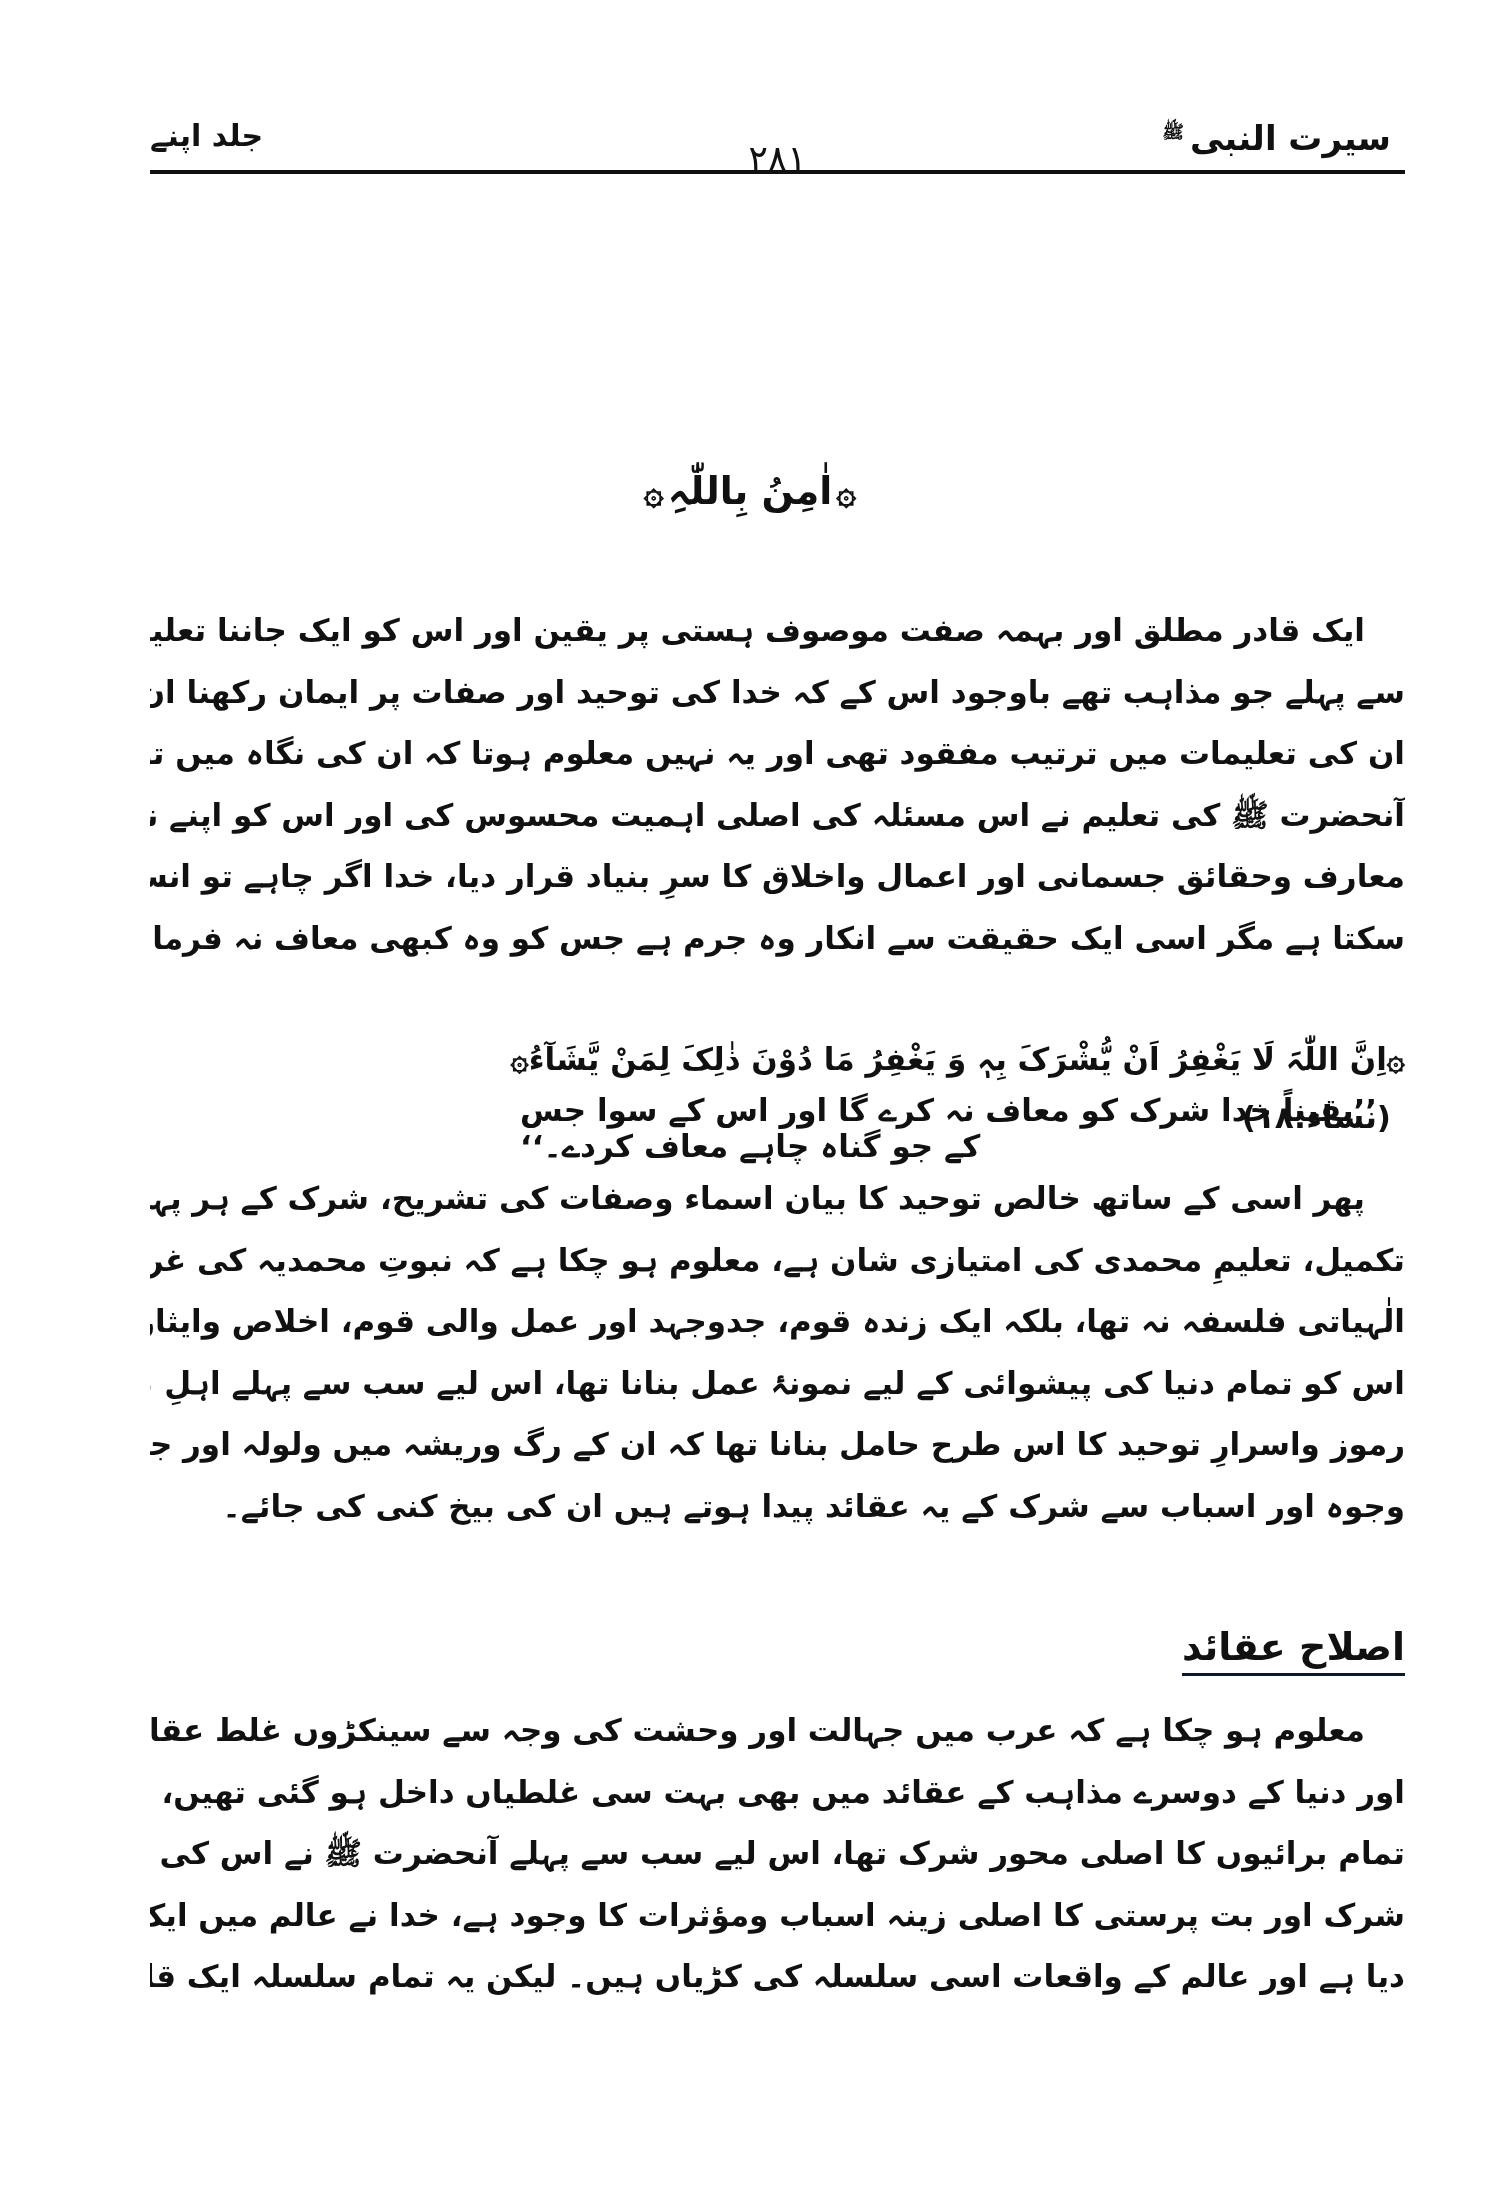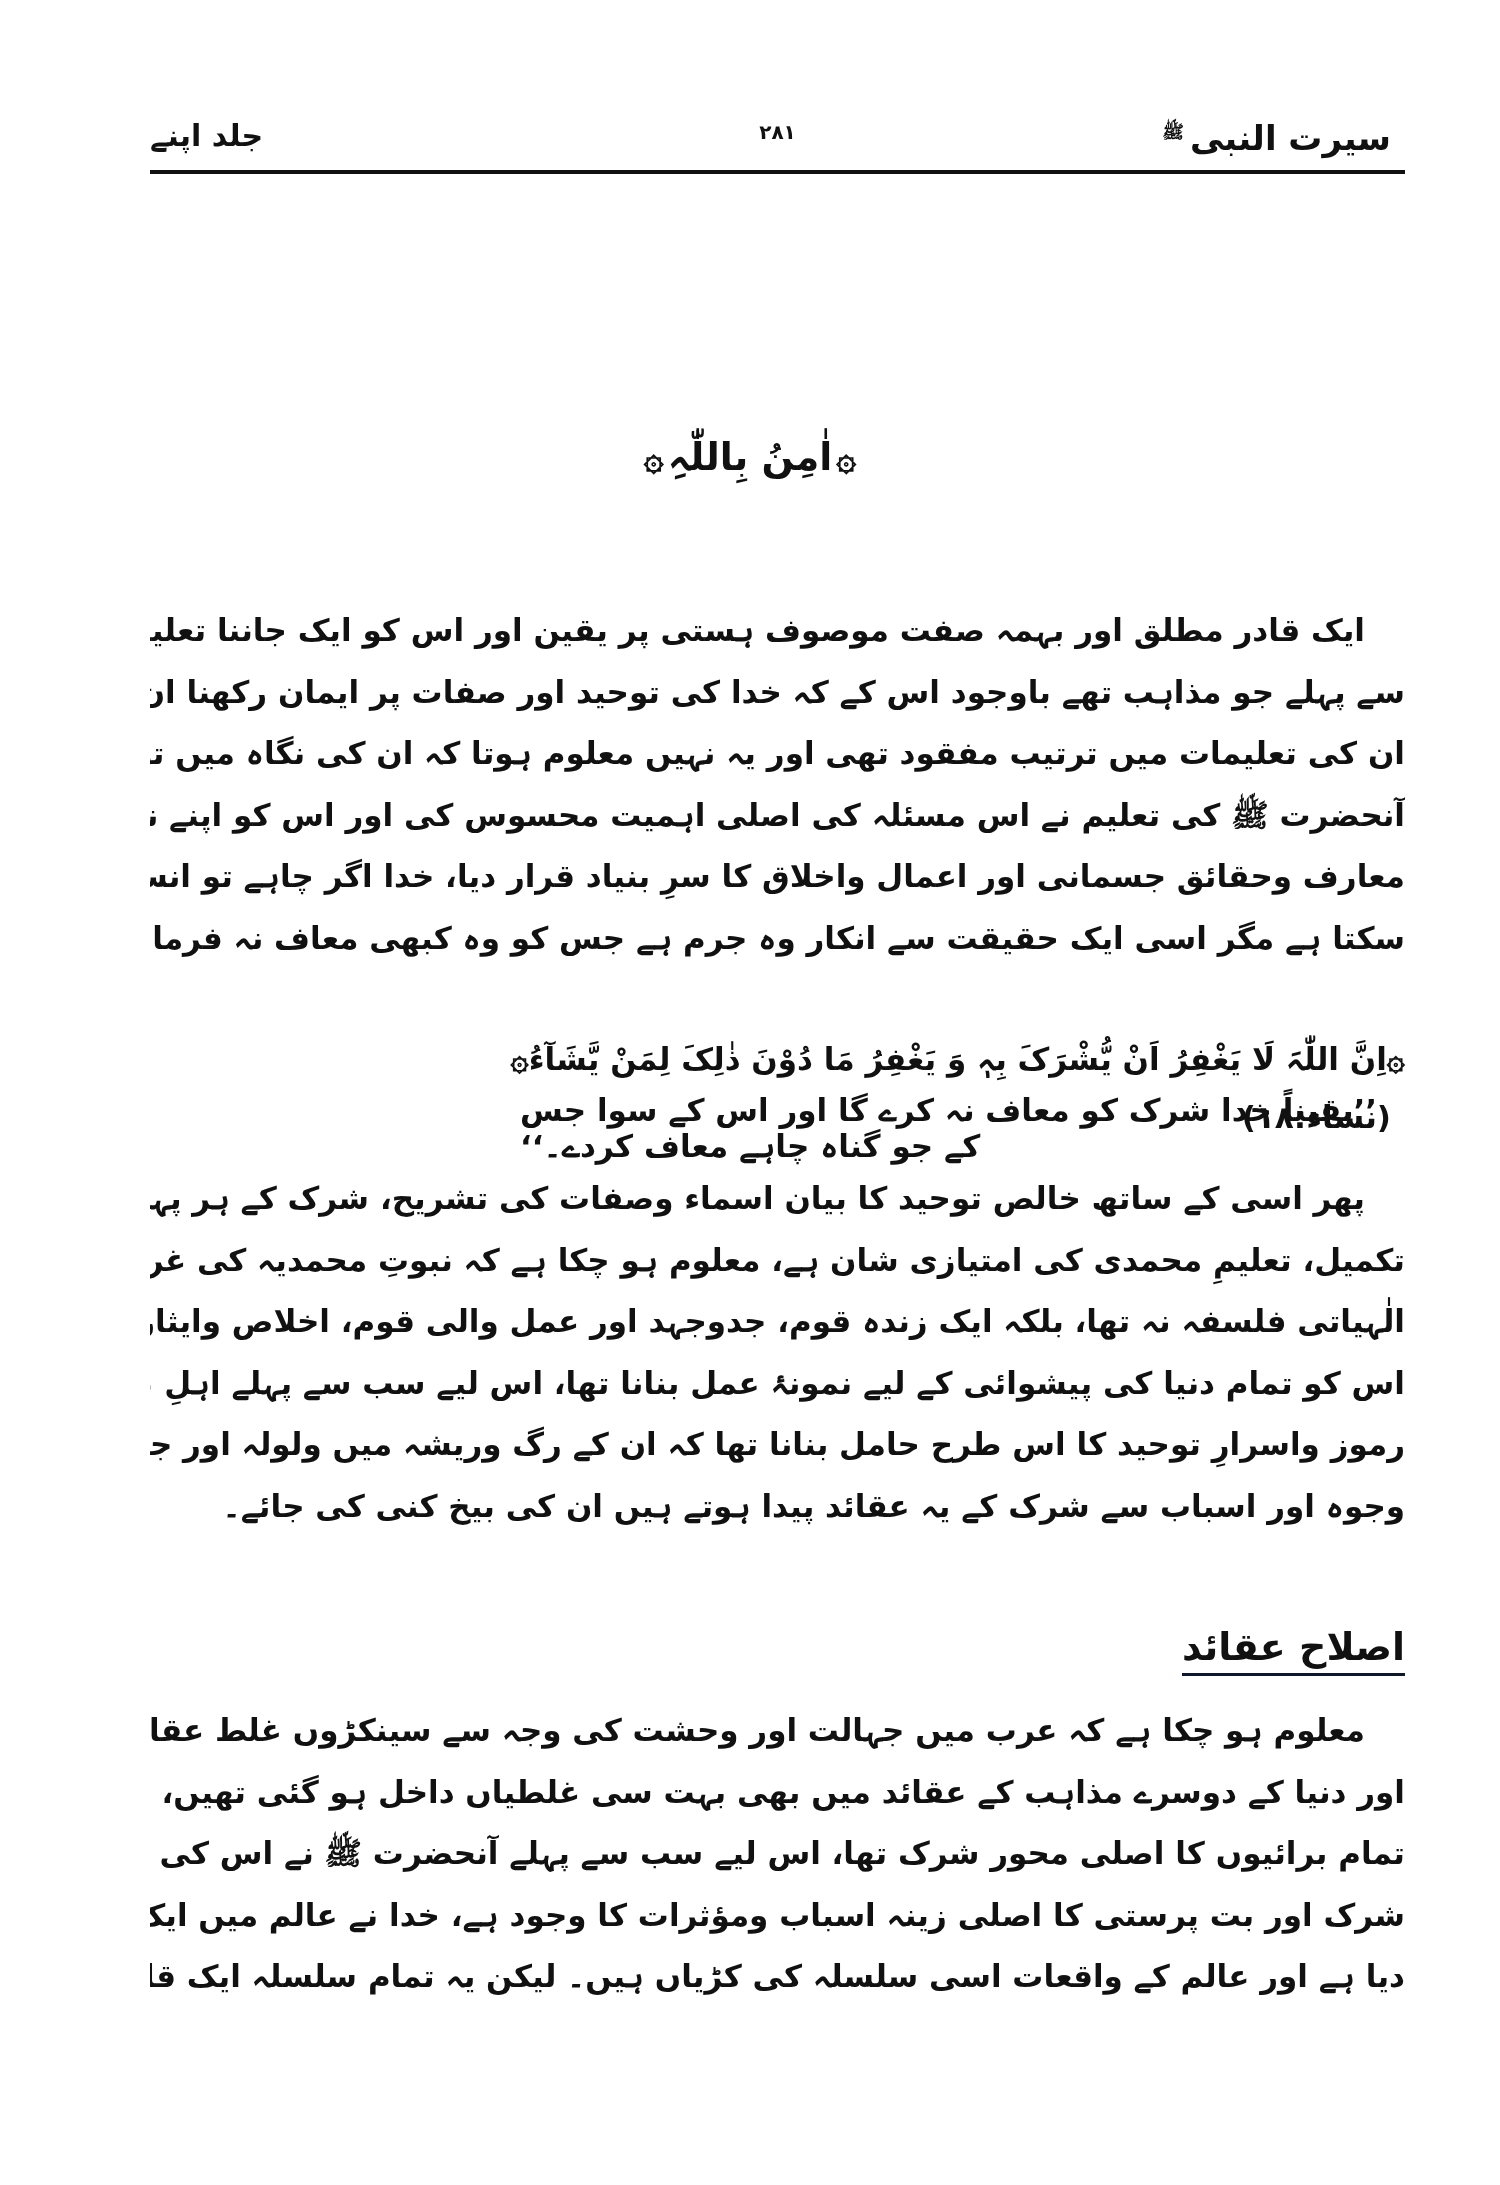--- a/index.html
+++ b/index.html
@@ -2,26 +2,26 @@
 <html><head>
 <meta charset="utf-8">
 <style>
   html, body { margin: 0; padding: 0; background: #ffffff; }
   body { width: 1500px; height: 2185px; position: relative; overflow: hidden;
          font-family: "DejaVu Sans", sans-serif; color: #111; }
   .page { position: absolute; left: 0; top: 0; width: 1500px; height: 2185px; background: #fff; }
   .header { position: absolute; left: 150px; right: 95px; top: 118px; height: 52px; direction: rtl; }
   .hdr-right { position: absolute; right: 14px; top: 0; font-size: 34px; font-weight: bold; }
   .hdr-right .honor { font-size: 18px; vertical-align: super; margin-right: 6px; }
-  .hdr-center { position: absolute; left: 50%; transform: translateX(-50%); top: 2px; font-size: 20px; font-weight: bold; }
+  .hdr-center { position: absolute; left: 50%; transform: translateX(-50%); top: 20px; font-size: 36px; font-weight: normal; }
   .hdr-left { position: absolute; left: 0; top: 0; font-size: 30px; font-weight: bold; }
   .hdr-rule { position: absolute; left: 150px; right: 95px; top: 170px; height: 4px; background: #111; }
   .title { position: absolute; left: 0; right: 0; top: 300px; text-align: center; direction: rtl;
            font-size: 60px; font-weight: bold; }
-  .subtitle { position: absolute; left: 0; right: 0; top: 435px; text-align: center; direction: rtl;
+  .subtitle { position: absolute; left: 0; right: 0; top: 469px; text-align: center; direction: rtl;
               font-size: 38px; font-weight: bold; }
   .orn { font-size: 34px; margin: 0 4px; }
   .body { position: absolute; left: 150px; right: 95px; direction: rtl; text-align: justify;
           font-size: 31px; line-height: 61.5px; font-weight: bold; }
   .p1 { top: 600px; }
   .line { white-space: nowrap; overflow: hidden; text-align-last: justify; display: block; }
   .indent { padding-right: 40px; }
   .verse { position: absolute; left: 150px; right: 95px; top: 1030px; direction: rtl; text-align: right;
            font-size: 31px; font-weight: bold; line-height: 58px; padding-left: 220px; }
   .verse .ref { margin-right: 14px; }

